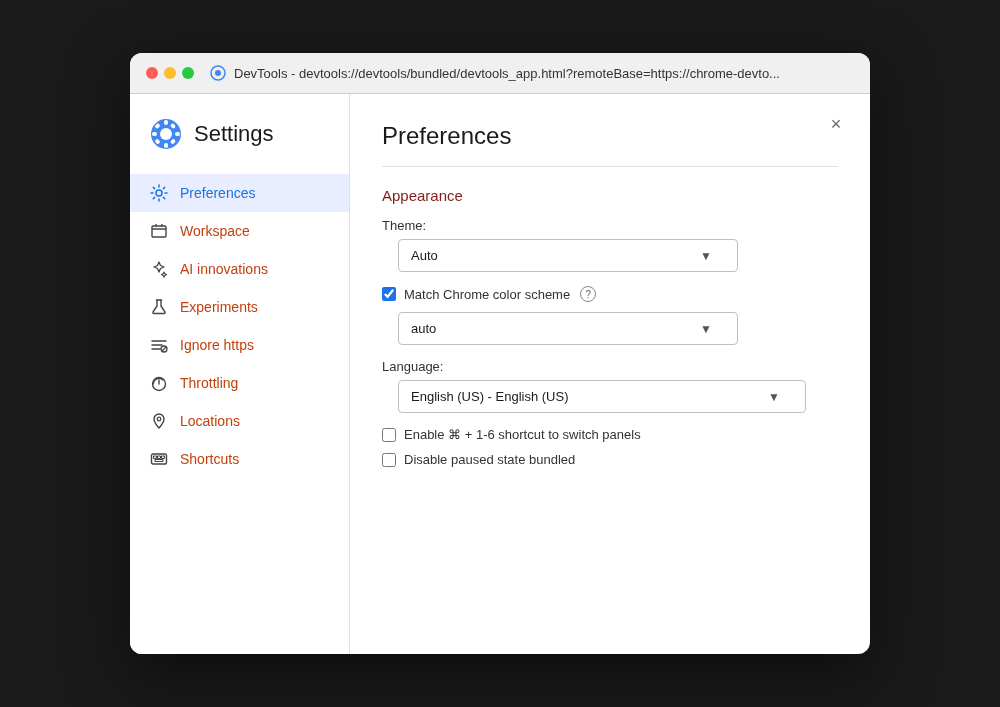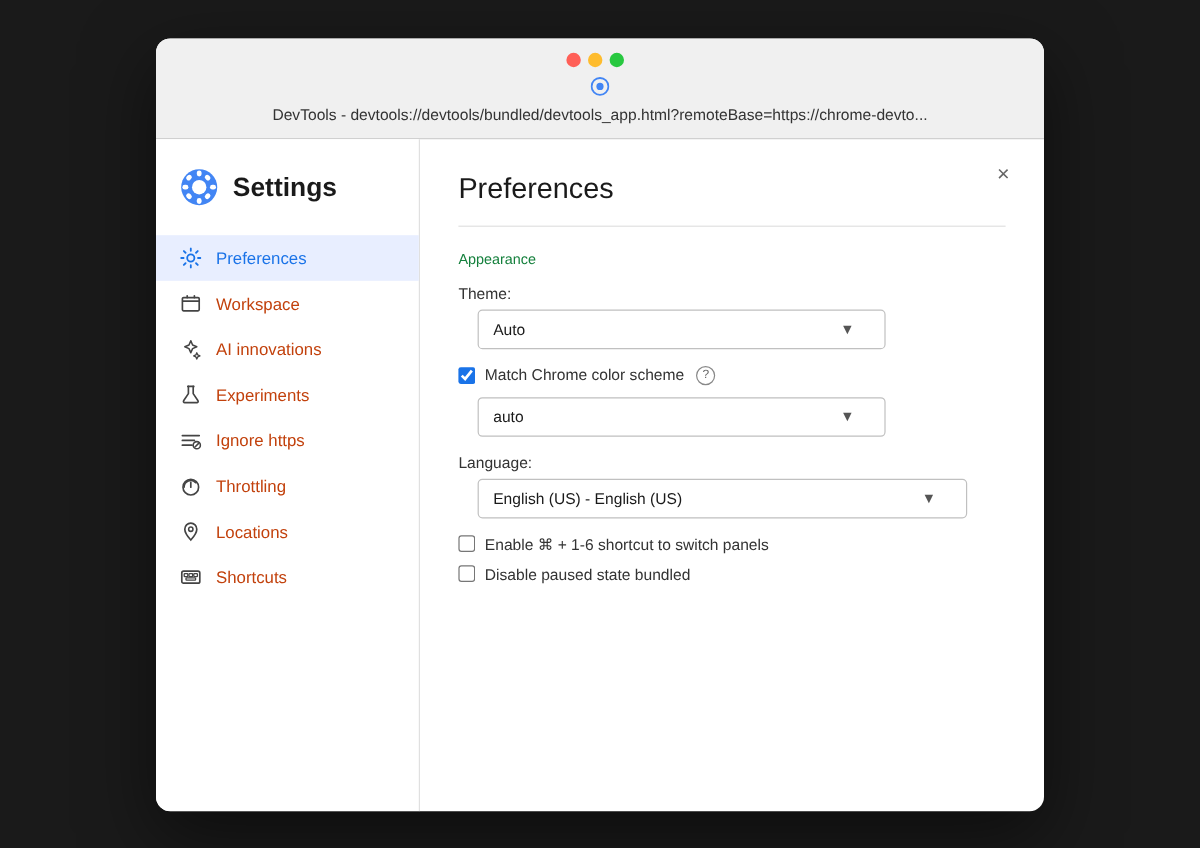--- a/index.html
+++ b/index.html
@@ -20,21 +20,20 @@
       overflow: hidden;
     }
 
     .title-bar {
       background: #f0f0f0;
       padding: 12px 16px;
       display: flex;
       align-items: center;
       gap: 8px;
       border-bottom: 1px solid #d0d0d0;
-      flex-direction: column;
     }
 
     .traffic-lights {
       display: flex;
       gap: 6px;
       margin-right: 8px;
     }
 
     .traffic-light {
       width: 12px;
@@ -78,21 +77,21 @@
     }
 
     .settings-icon-container {
       width: 32px;
       height: 32px;
       flex-shrink: 0;
     }
 
     .settings-title {
       font-size: 22px;
-      font-weight: 700;
+      font-weight: 400;
       color: #1a1a1a;
     }
 
     .sidebar-item {
       display: flex;
       align-items: center;
       gap: 12px;
       padding: 10px 20px;
       cursor: pointer;
       font-size: 14px;
@@ -152,23 +151,23 @@
       margin-bottom: 16px;
     }
 
     .divider {
       height: 1px;
       background: #e0e0e0;
       margin-bottom: 20px;
     }
 
     .section-title {
-      font-size: 12px;
+      font-size: 15px;
       font-weight: 500;
-      color: #15803d;
+      color: #7f1d1d;
       margin-bottom: 14px;
     }
 
     .field-label {
       font-size: 13px;
       color: #333;
       margin-bottom: 6px;
     }
 
     .select-wrapper {

